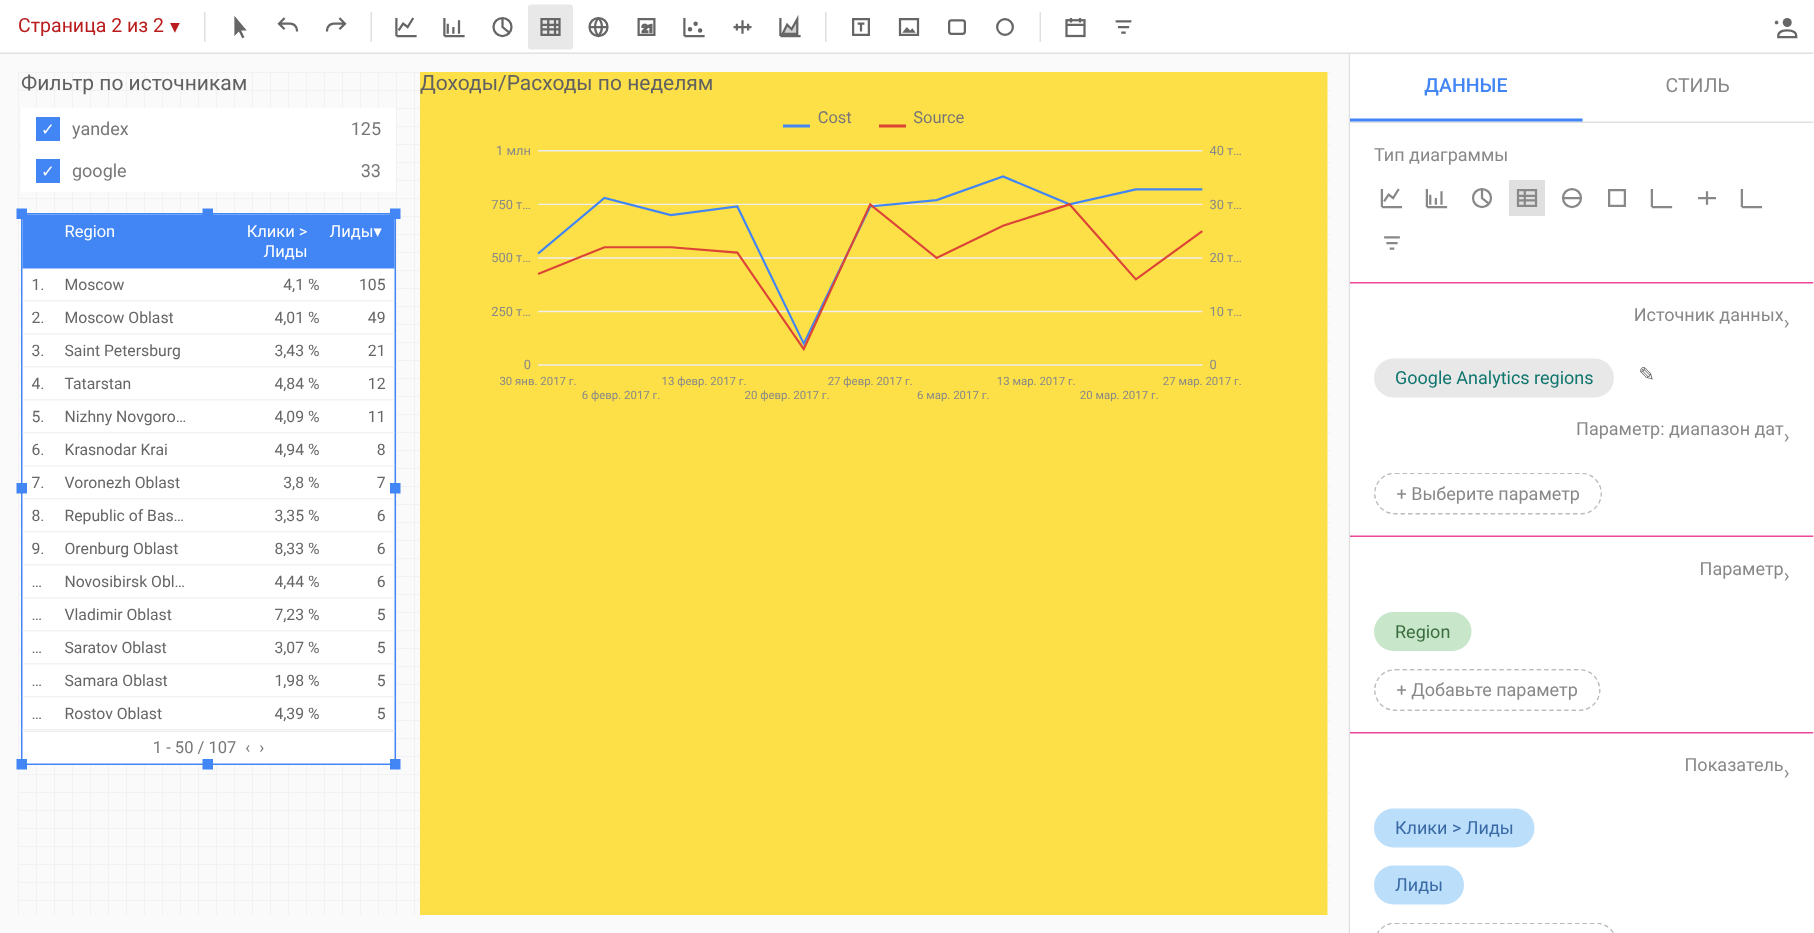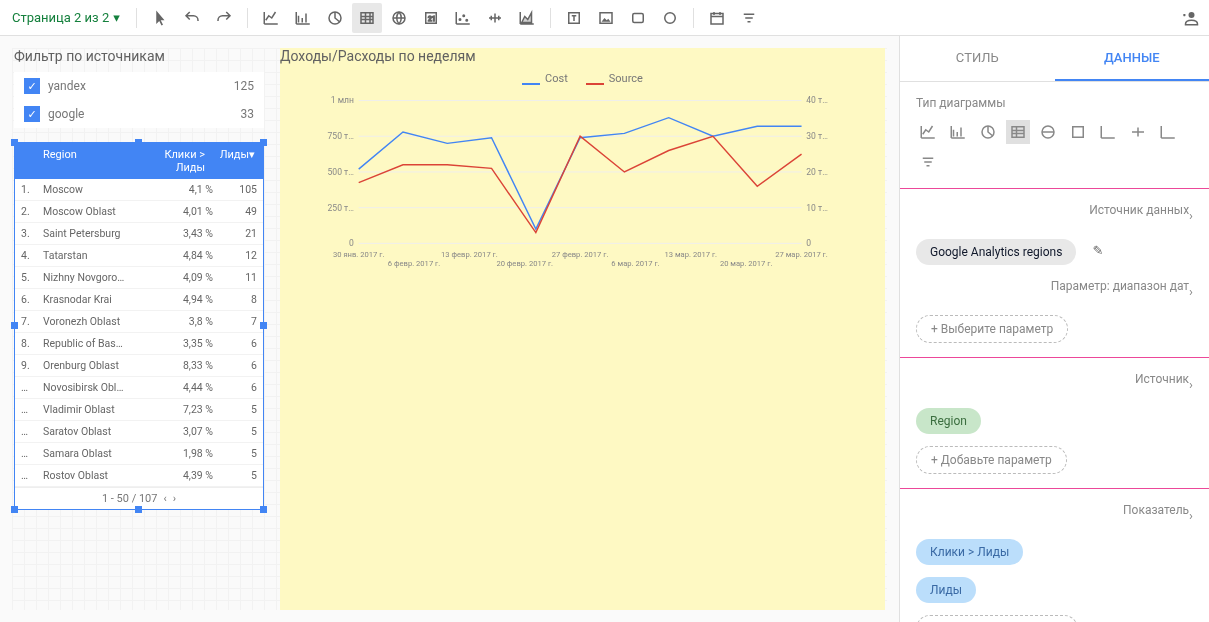--- a/index.html
+++ b/index.html
@@ -1,18 +1,18 @@
 <!DOCTYPE html>
 <html><head>
 <meta charset="utf-8">
 <style>
 *{box-sizing:border-box;margin:0;padding:0;font-family:Roboto,Arial,sans-serif}
 body{background:#fff;width:1209px;height:622px;overflow:hidden;color:#555}
 .toolbar{height:36px;border-bottom:1px solid #e0e0e0;display:flex;align-items:center;padding:0 4px;gap:2px}
-.page-sel{font-size:13px;color:#15803d;padding:0 8px;display:flex;align-items:center;gap:4px}
+.page-sel{font-size:13px;color:#b91c1c;padding:0 8px;display:flex;align-items:center;gap:4px}
 .sep{width:1px;height:20px;background:#e0e0e0;margin:0 6px}
 .tbtn{width:30px;height:30px;display:flex;align-items:center;justify-content:center;cursor:pointer;color:#666;border-radius:2px}
 .tbtn.active{background:#e8e8e8}
 .tbtn svg{width:18px;height:18px}
 .main{display:flex;height:586px}
 .canvas{flex:1;background:#fafafa;padding:12px 14px;overflow:hidden;position:relative}
 .grid-bg{background-image:linear-gradient(#f2f2f2 1px,transparent 1px),linear-gradient(90deg,#f2f2f2 1px,transparent 1px);background-size:12px 12px;position:absolute;inset:12px;z-index:0}
 .canvas-inner{position:relative;z-index:1;display:flex;gap:16px;height:100%}
 .left-col{width:250px;display:flex;flex-direction:column;gap:14px}
 .widget-title{font-size:14px;color:#616161;margin-bottom:8px}
@@ -23,39 +23,39 @@
 .filter-val{margin-left:auto}
 .region-wrap{border:1px solid #4285F4;position:relative;flex:1;display:flex;flex-direction:column;background:#fff}
 .region-wrap .handle{width:7px;height:7px;background:#4285F4;position:absolute}
 .h-tl{top:-4px;left:-4px}.h-tr{top:-4px;right:-4px}.h-bl{bottom:-4px;left:-4px}.h-br{bottom:-4px;right:-4px}
 .h-t{top:-4px;left:calc(50% - 4px)}.h-b{bottom:-4px;left:calc(50% - 4px)}.h-l{left:-4px;top:calc(50% - 4px)}.h-r{right:-4px;top:calc(50% - 4px)}
 .tbl-hdr{background:#4285F4;color:#fff;font-size:11px;display:flex;padding:5px 6px}
 .c-idx{width:22px}.c-reg{flex:1}.c-k{width:70px;text-align:right}.c-l{width:44px;text-align:right}
 .tbl-body{flex:1;overflow:hidden}
 .tbl-row{display:flex;padding:4px 6px;font-size:10.5px;color:#666;border-bottom:1px solid #f2f2f2}
 .tbl-ftr{display:flex;justify-content:center;align-items:center;font-size:11px;padding:4px 6px;gap:6px;color:#777;border-top:1px solid #eee}
-.chart-area{flex:1;background:#fef9c3}
+.chart-area{flex:1;background:#fde047}
 .tooltip{position:absolute;top:18px;left:396px;background:#555;color:#fff;font-size:11px;padding:4px 8px;border-radius:2px}
 .legend{display:flex;gap:18px;justify-content:center;font-size:11px;color:#777;margin:6px 0}
 .leg-item{display:flex;align-items:flex-end;gap:5px}
 .leg-line{width:18px;height:2px}
 .chart-svg{width:100%;height:200px}
 .sidebar{width:310px;border-left:1px solid #e0e0e0;background:#fff;display:flex;flex-direction:column;font-size:13px}
 .tabs{display:flex;border-bottom:1px solid #e0e0e0}
 .tab{flex:1;text-align:center;padding:14px 0;color:#888;font-size:13px;cursor:pointer}
 .tab.active{color:#4285F4;border-bottom:2px solid #4285F4;font-weight:500}
 .panel{padding:14px 16px;border-bottom:1px solid #ec4899}
 .panel-lbl{font-size:12px;color:#888;margin-bottom:10px}
 .type-row{display:flex;gap:6px;flex-wrap:wrap}
 .type-btn{width:24px;height:24px;display:flex;align-items:center;justify-content:center;color:#888;cursor:pointer}
 .type-btn.active{background:#e0e0e0}
 .sec-head{display:flex;justify-content:flex-end;align-items:center}
 .chev{color:#888}
 .chip{display:inline-block;padding:6px 14px;border-radius:14px;font-size:12px;margin-top:4px}
-.chip-grey{background:#e8e8e8;color:#0f172a}
+.chip-grey{background:#e8e8e8;color:#0f766e}
 .chip-green{background:#C8E6C9;color:#3b6e3f}
 .chip-blue{background:#BBDEFB;color:#3a6aa5}
 .chip-dash{border:1px dashed #bbb;background:#fff;color:#888}
 .pencil{color:#666;margin-left:8px}
 .ds-row{display:flex;align-items:center;gap:8px;margin-top:8px}
 </style>
 </head>
 <body>
 
 <div class="toolbar">
@@ -357,22 +357,22 @@
               <text x="451.875" y="184">20 мар. 2017 г.</text>
               <text x="510" y="174">27 мар. 2017 г.</text>
             </g>
         </svg>
       </div>
     </div>
   </div>
 
   <div class="sidebar">
     <div class="tabs">
+      <div class="tab active">ДАННЫЕ</div>
       <div class="tab">СТИЛЬ</div>
-      <div class="tab active">ДАННЫЕ</div>
     </div>
     <div class="panel">
       <div class="panel-lbl">Тип диаграммы</div>
       <div class="type-row">
         <div class="type-btn">
             <svg width="18" height="18" viewBox="0 0 24 24" fill="none" stroke="currentColor" stroke-width="2">
               <path d="M3 20V4M3 20h18M5 15l4-6 4 3 5-8"></path>
             </svg>
           </div>
         <div class="type-btn">
@@ -438,21 +438,21 @@
       <div class="sec-head">
           <span class="panel-lbl">Параметр: диапазон дат</span>
           <span class="chev">›</span>
         </div>
       <div class="ds-row">
           <span class="chip chip-dash">+ Выберите параметр</span>
         </div>
     </div>
     <div class="panel">
       <div class="sec-head">
-          <span class="panel-lbl">Источник</span>
+          <span class="panel-lbl">Параметр</span>
           <span class="chev">›</span>
         </div>
       <div class="ds-row">
           <span class="chip chip-green">Region</span>
         </div>
       <div class="ds-row">
           <span class="chip chip-dash">+ Добавьте параметр</span>
         </div>
     </div>
     <div class="panel">

